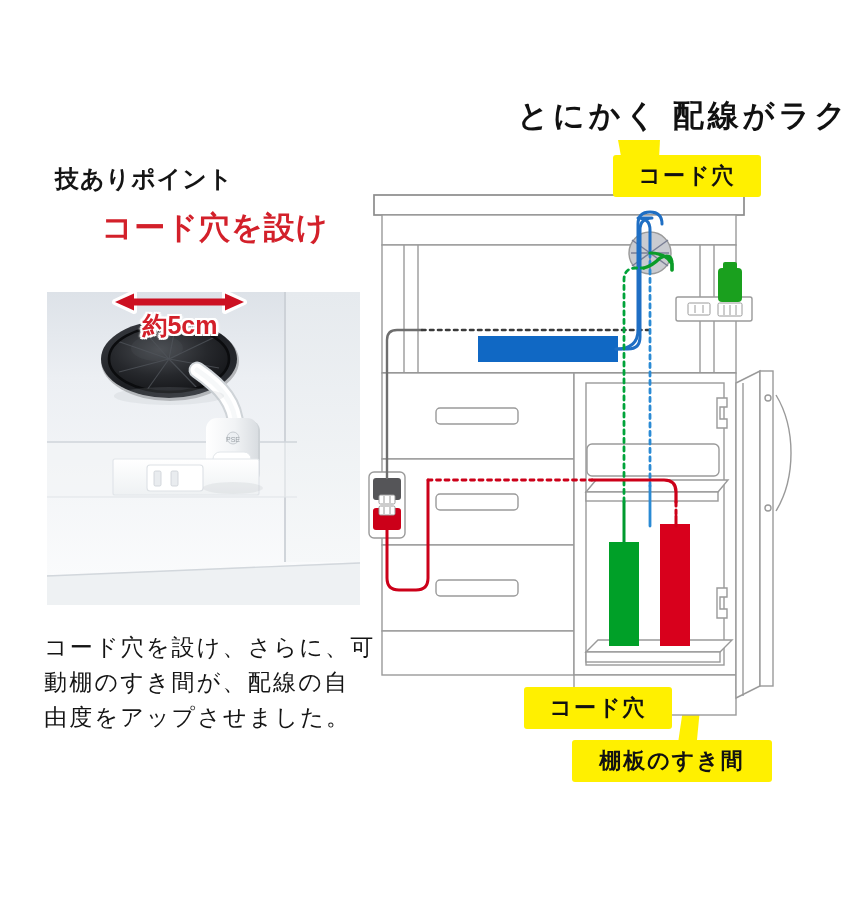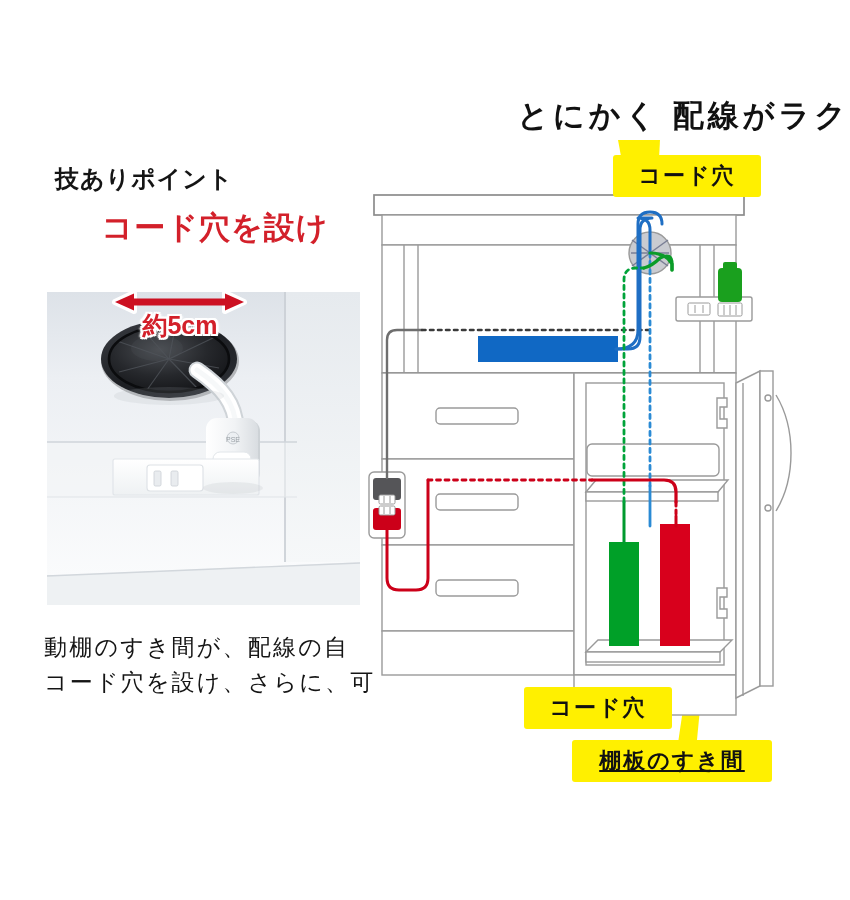--- a/index.html
+++ b/index.html
@@ -66,21 +66,21 @@
   .badge{
     position:absolute;
     background:#fff000;border-radius:3px;
     font-size:22px;font-weight:bold;letter-spacing:2px;
     color:#111111;
     display:flex;align-items:center;justify-content:center;
     z-index:9;
   }
   #badge-top{left:613px;top:155px;width:148px;height:42px;}
   #badge-hole2{left:524px;top:687px;width:148px;height:42px;}
-  #badge-gap{left:572px;top:740px;width:200px;height:42px;text-decoration:underline;}
+  #badge-gap{left:572px;top:740px;width:200px;height:42px;}
 
   
   .diagram{position:absolute;left:360px;top:140px;width:480px;height:650px;z-index:4;}
   .diagram svg{display:block;}
 </style>
 </head>
 <body>
 
 <div class="stage">
 
@@ -184,22 +184,23 @@
       <rect x="100" y="173" width="56" height="26" rx="3" fill="#ffffff" stroke="#dde1e5" stroke-width="1.1"></rect>
       <rect x="107" y="179" width="7" height="15" rx="1.5" fill="#e9ecef" stroke="#cfd4d9" stroke-width="0.9"></rect>
       <rect x="124" y="179" width="7" height="15" rx="1.5" fill="#e9ecef" stroke="#cfd4d9" stroke-width="0.9"></rect>
 
       <ellipse cx="186" cy="196" rx="30" ry="6" fill="#b9bfc5" opacity="0.22"></ellipse>
       <ellipse cx="122" cy="104" rx="55" ry="9" fill="#aab0b6" opacity="0.16"></ellipse>
     </svg>
   </div>
 
   <div class="body-copy">
+    <div>コード穴を設け、さらに、可</div>
     <div>動棚のすき間が、配線の自</div>
-    <div>コード穴を設け、さらに、可</div>
+    <div>由度をアップさせました。</div>
   </div>
 
   <div class="diagram">
     <svg width="480" height="650" viewBox="0 0 480 650">
       <defs>
         <style>
           .ln   { fill:none; stroke:#8c8c8c; stroke-width:1.7; }
           .ln2  { fill:none; stroke:#9a9a9a; stroke-width:1.4; }
           .pnl  { fill:#ffffff; stroke:#8c8c8c; stroke-width:1.7; }
           .pnl2 { fill:#ffffff; stroke:#9a9a9a; stroke-width:1.4; }

